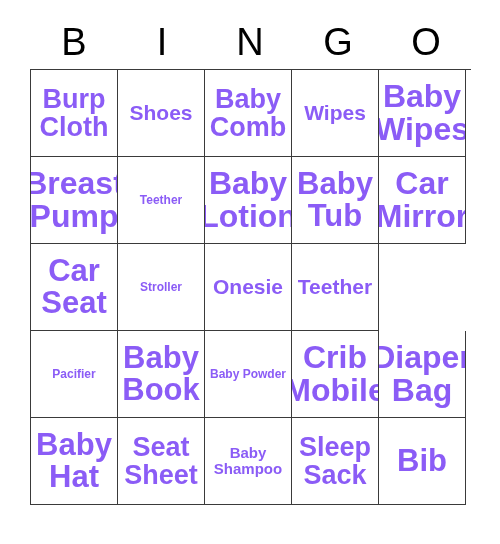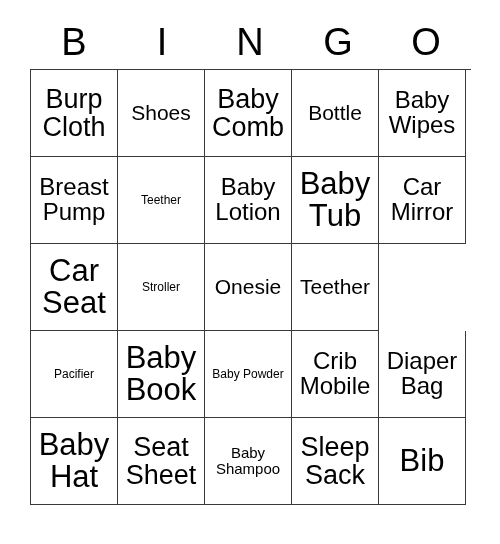--- a/index.html
+++ b/index.html
@@ -62,29 +62,29 @@
     justify-content: center;
     text-align: center;
     padding: 0 2px;
     box-sizing: border-box;
     background: #ffffff;
     overflow: hidden;
   }
   .cell-text {
     display: block;
     line-height: 1.04;
-    font-weight: 400;
-    color: #000000;
+    font-weight: 700;
+    color: #8b5cf6;
     word-break: normal;
   }
 
   
   .fs-xxl .cell-text { font-size: 31px; }
   .fs-xl  .cell-text { font-size: 27px; }
-  .fs-lg  .cell-text { font-size: 24px; }
+  .fs-lg  .cell-text { font-size: 32px; }
   .fs-md  .cell-text { font-size: 21px; }
   .fs-sm  .cell-text { font-size: 12px; }
   .fs-xs  .cell-text { font-size: 15px; }
 </style>
 </head>
 <body>
 
 <div id="card">
 
   <div id="header">
@@ -111,21 +111,21 @@
       <div class="cell fs-xl">
         <span class="cell-text">Burp Cloth</span>
       </div>
       <div class="cell fs-md">
         <span class="cell-text">Shoes</span>
       </div>
       <div class="cell fs-xl">
         <span class="cell-text">Baby Comb</span>
       </div>
       <div class="cell fs-md">
-        <span class="cell-text">Bottle</span>
+        <span class="cell-text">Wipes</span>
       </div>
       <div class="cell fs-lg">
         <span class="cell-text">Baby Wipes</span>
       </div>
     </div>
 
     <div class="grid-row">
       <div class="cell fs-lg">
         <span class="cell-text">Breast Pump</span>
       </div>

